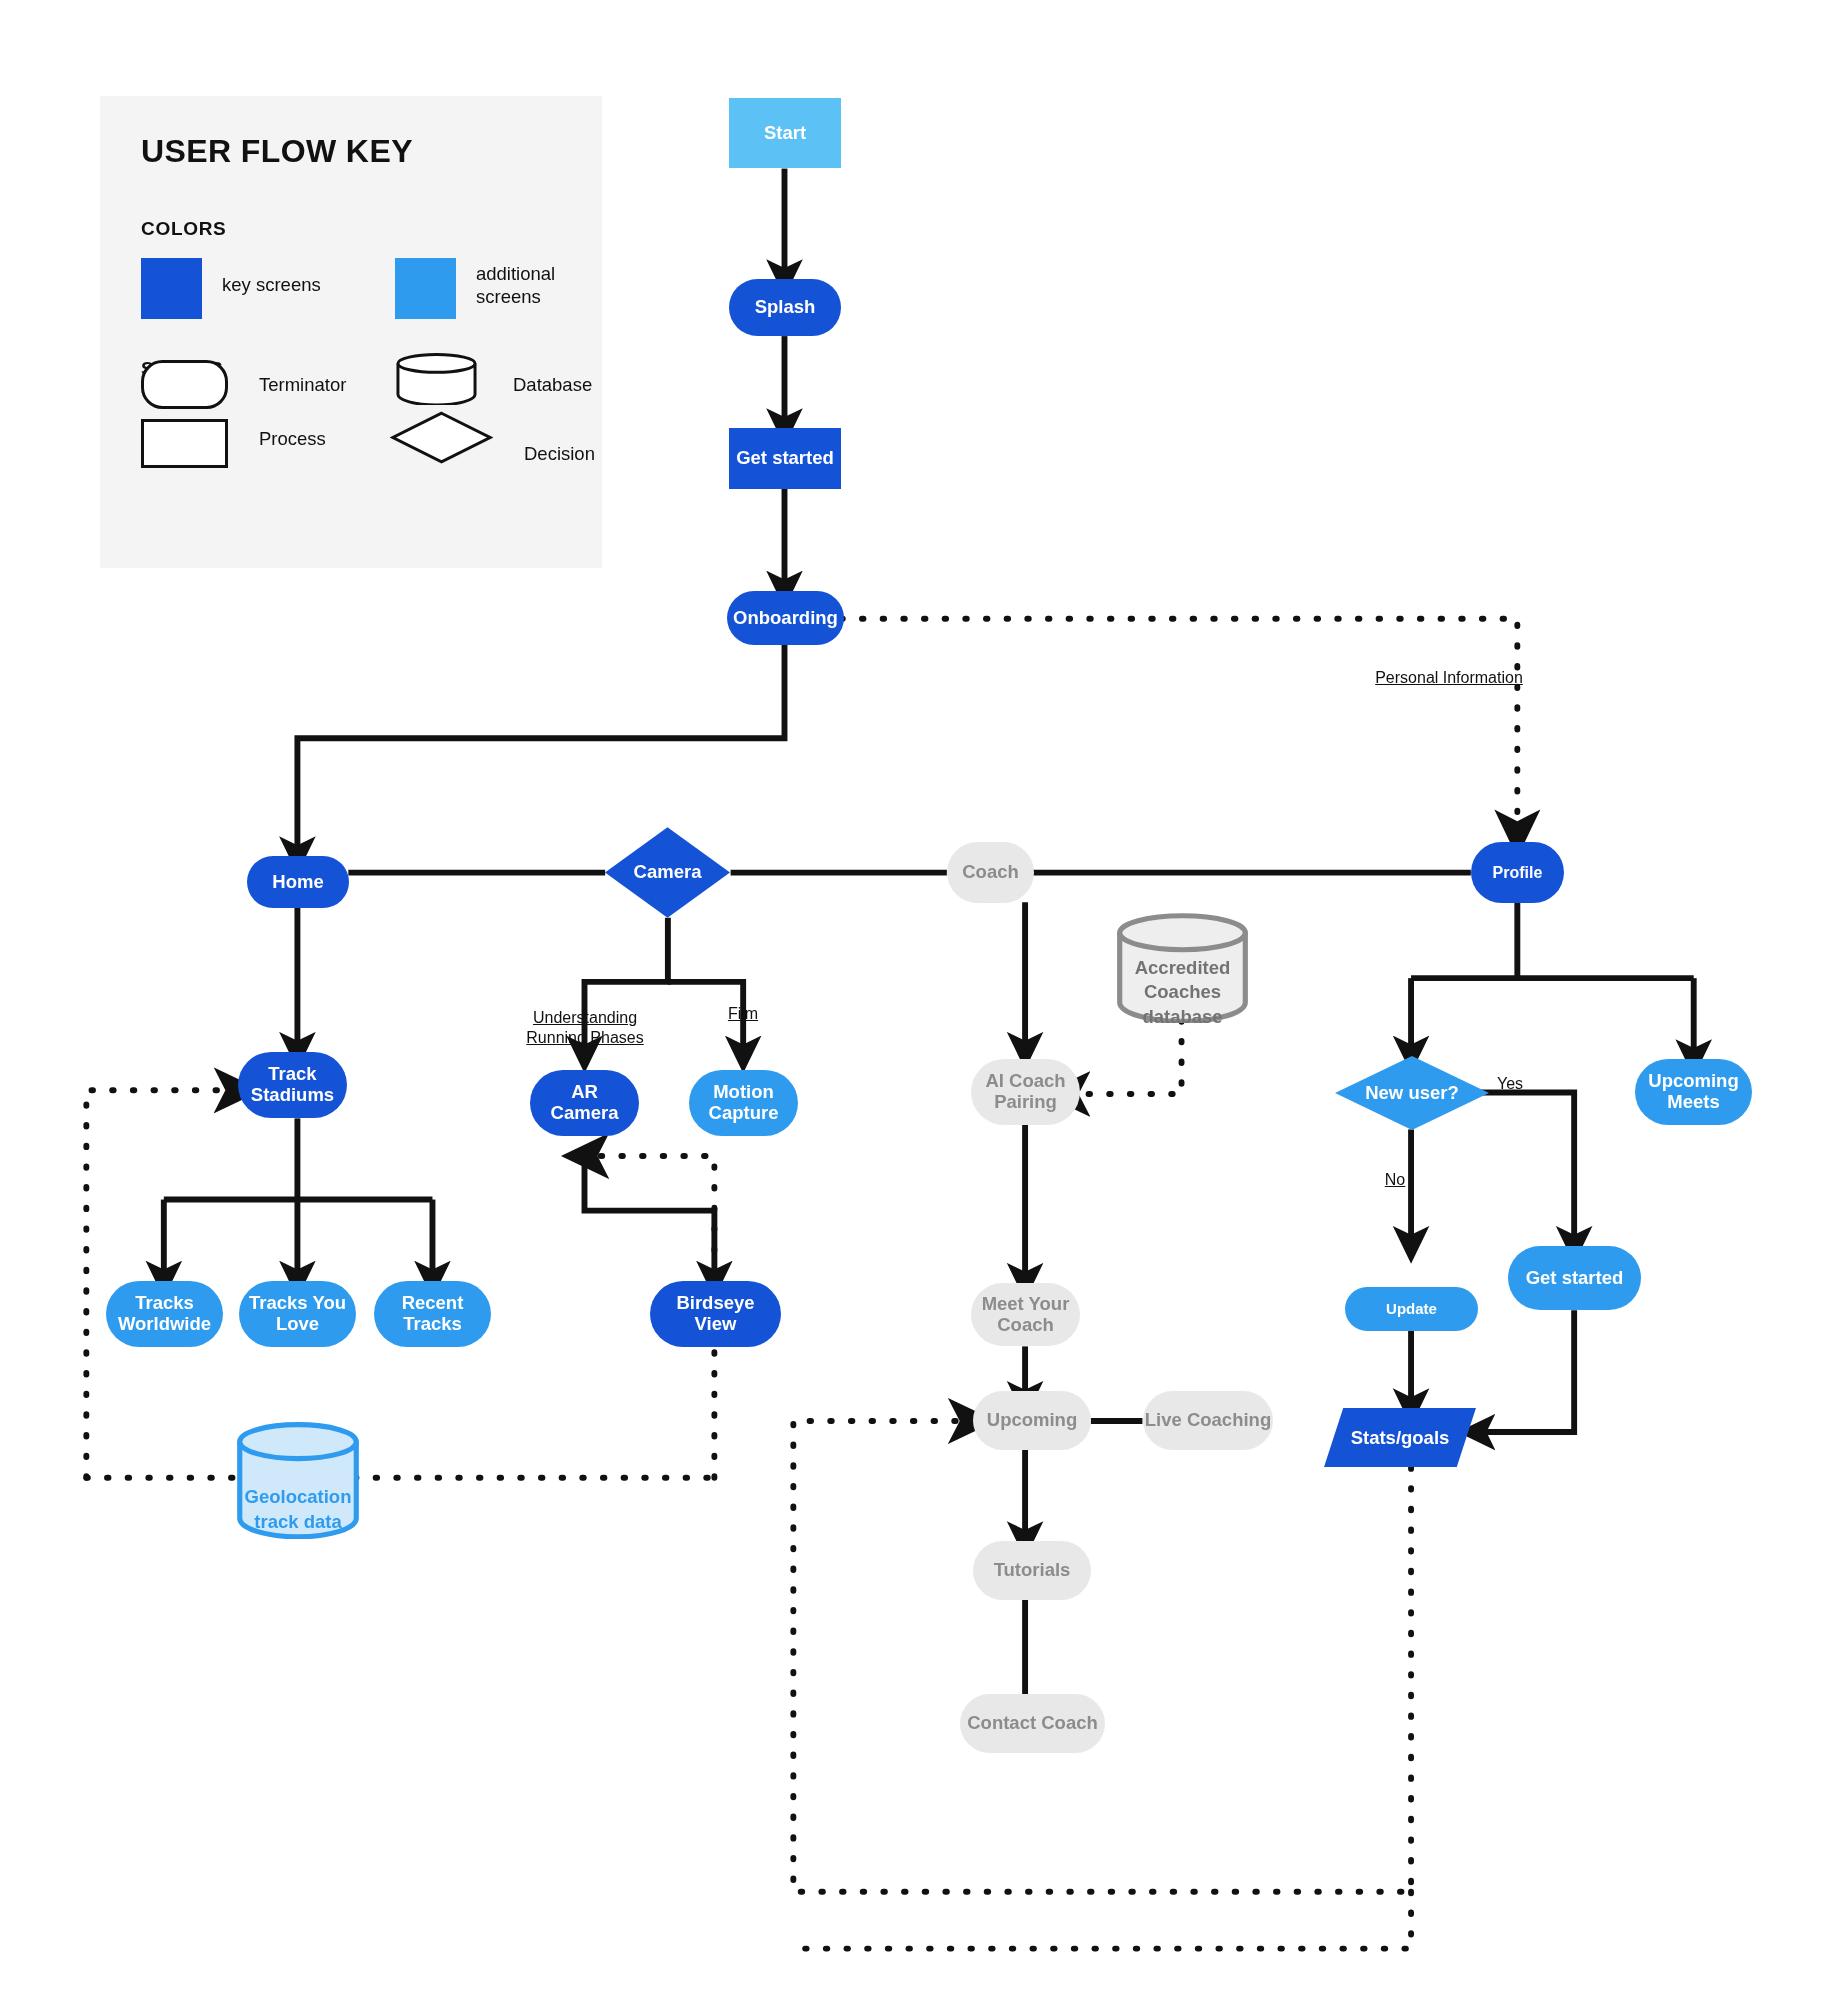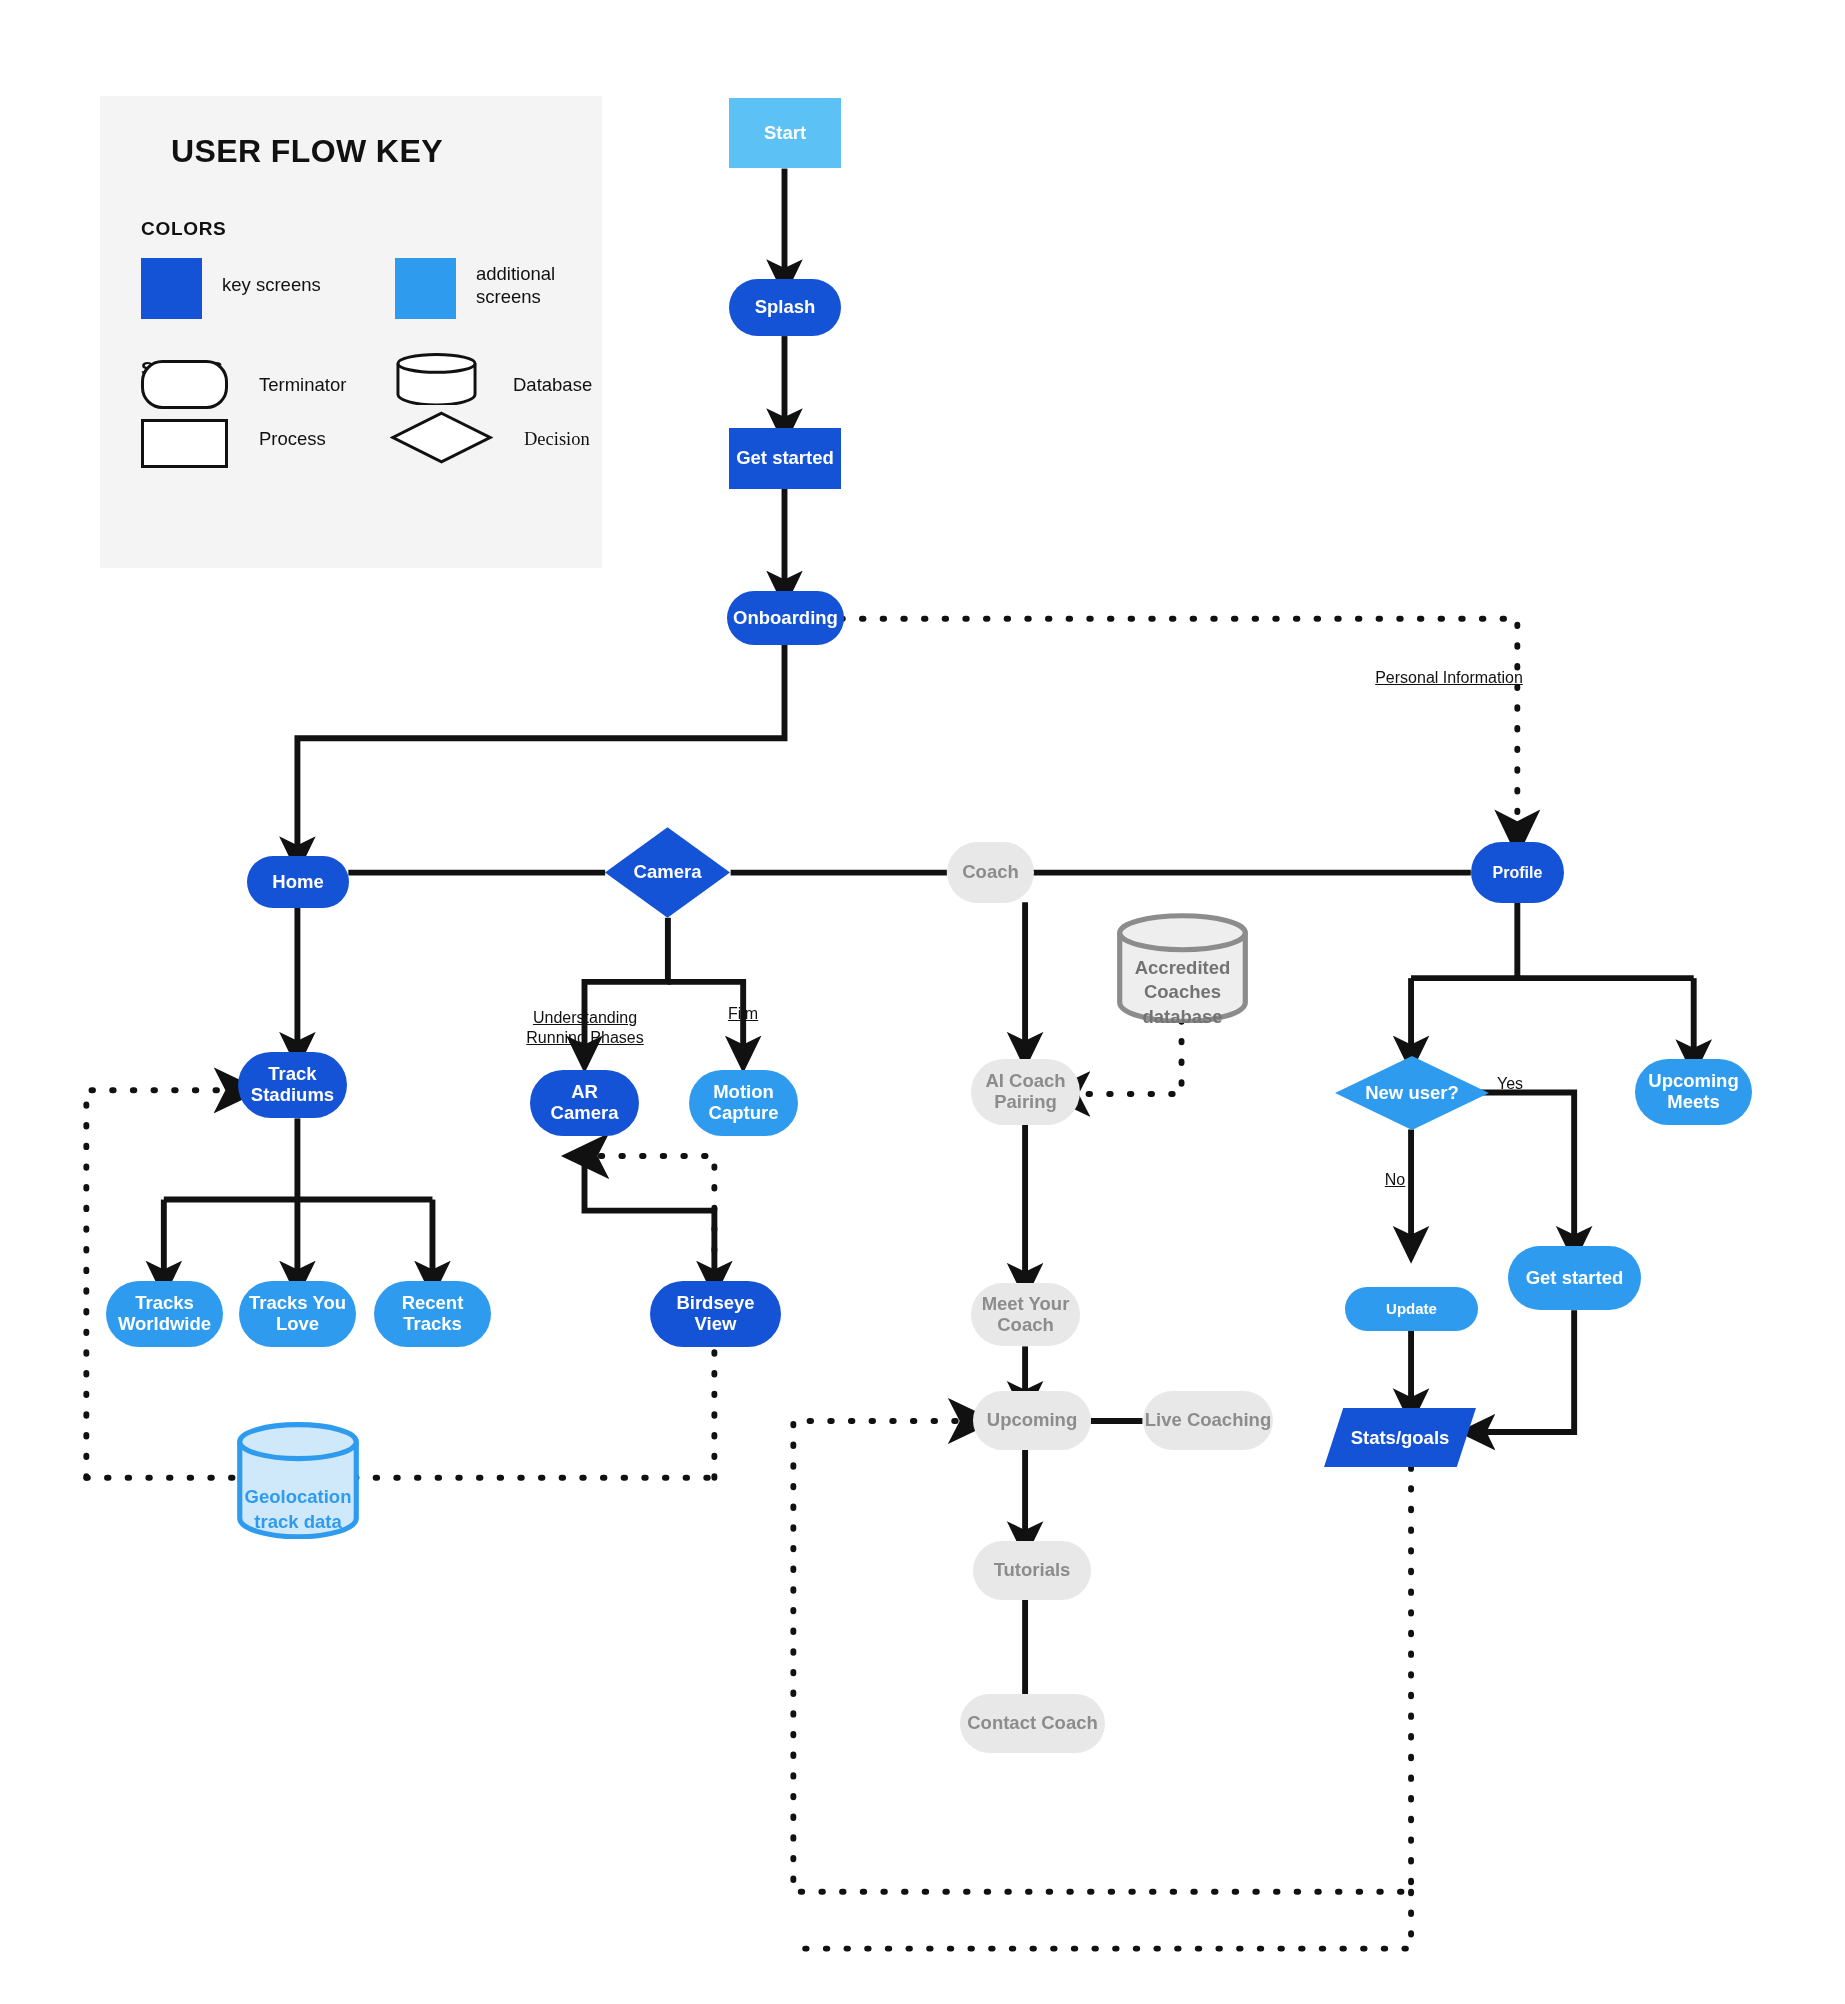--- a/index.html
+++ b/index.html
@@ -6,34 +6,34 @@
   html,body{margin:0;padding:0;background:#ffffff;}
   body{width:1845px;height:2005px;position:relative;
        font-family:"Liberation Sans","DejaVu Sans",sans-serif;overflow:hidden;}
   #stage{position:absolute;left:0;top:0;width:1845px;height:2005px;}
   svg#wires{position:absolute;left:0;top:0;width:1845px;height:2005px;pointer-events:none;}
 
   
   #legend{position:absolute;left:100px;top:96px;width:502px;height:472px;
           background:#f4f4f4;}
   #legend .title{position:absolute;left:41px;top:37px;font-size:32px;font-weight:bold;
-                 letter-spacing:0.4px;color:#111;margin-left:30px;}
+                 letter-spacing:0.4px;color:#111;}
   #legend .sub{position:absolute;font-size:19px;font-weight:bold;letter-spacing:0.7px;color:#111;}
   #legend .sub.colors{left:41px;top:122px;}
   #legend .sub.shapes{left:41px;top:262px;}
   .swatch{position:absolute;width:61px;height:61px;}
   .sw-key{left:41px;top:162px;}
   .sw-add{left:295px;top:162px;}
   .legend-lbl{position:absolute;font-size:18.5px;color:#111;line-height:1.25;}
   .lbl-key{left:122px;top:177px;}
   .lbl-add{left:376px;top:166px;width:118px;}
   .lbl-term{left:159px;top:277px;}
   .lbl-db{left:413px;top:277px;}
   .lbl-proc{left:159px;top:331px;}
-  .lbl-dec{left:424px;top:332px;font-family:Liberation Serif, serif;}
+  .lbl-dec{left:424px;top:346px;}
 
   .shape-term{position:absolute;left:41px;top:264px;width:81px;height:43px;
               border:3px solid #111;border-radius:21.4px;background:#fff;}
   .shape-proc{position:absolute;left:41px;top:323px;width:81px;height:43px;
               border:3px solid #111;background:#fff;}
   .shape-db{position:absolute;left:295px;top:257px;width:83px;height:52px;}
   .shape-dec{position:absolute;left:290px;top:314px;width:103px;height:55px;}
 
   
   .node{position:absolute;display:flex;align-items:center;justify-content:center;

